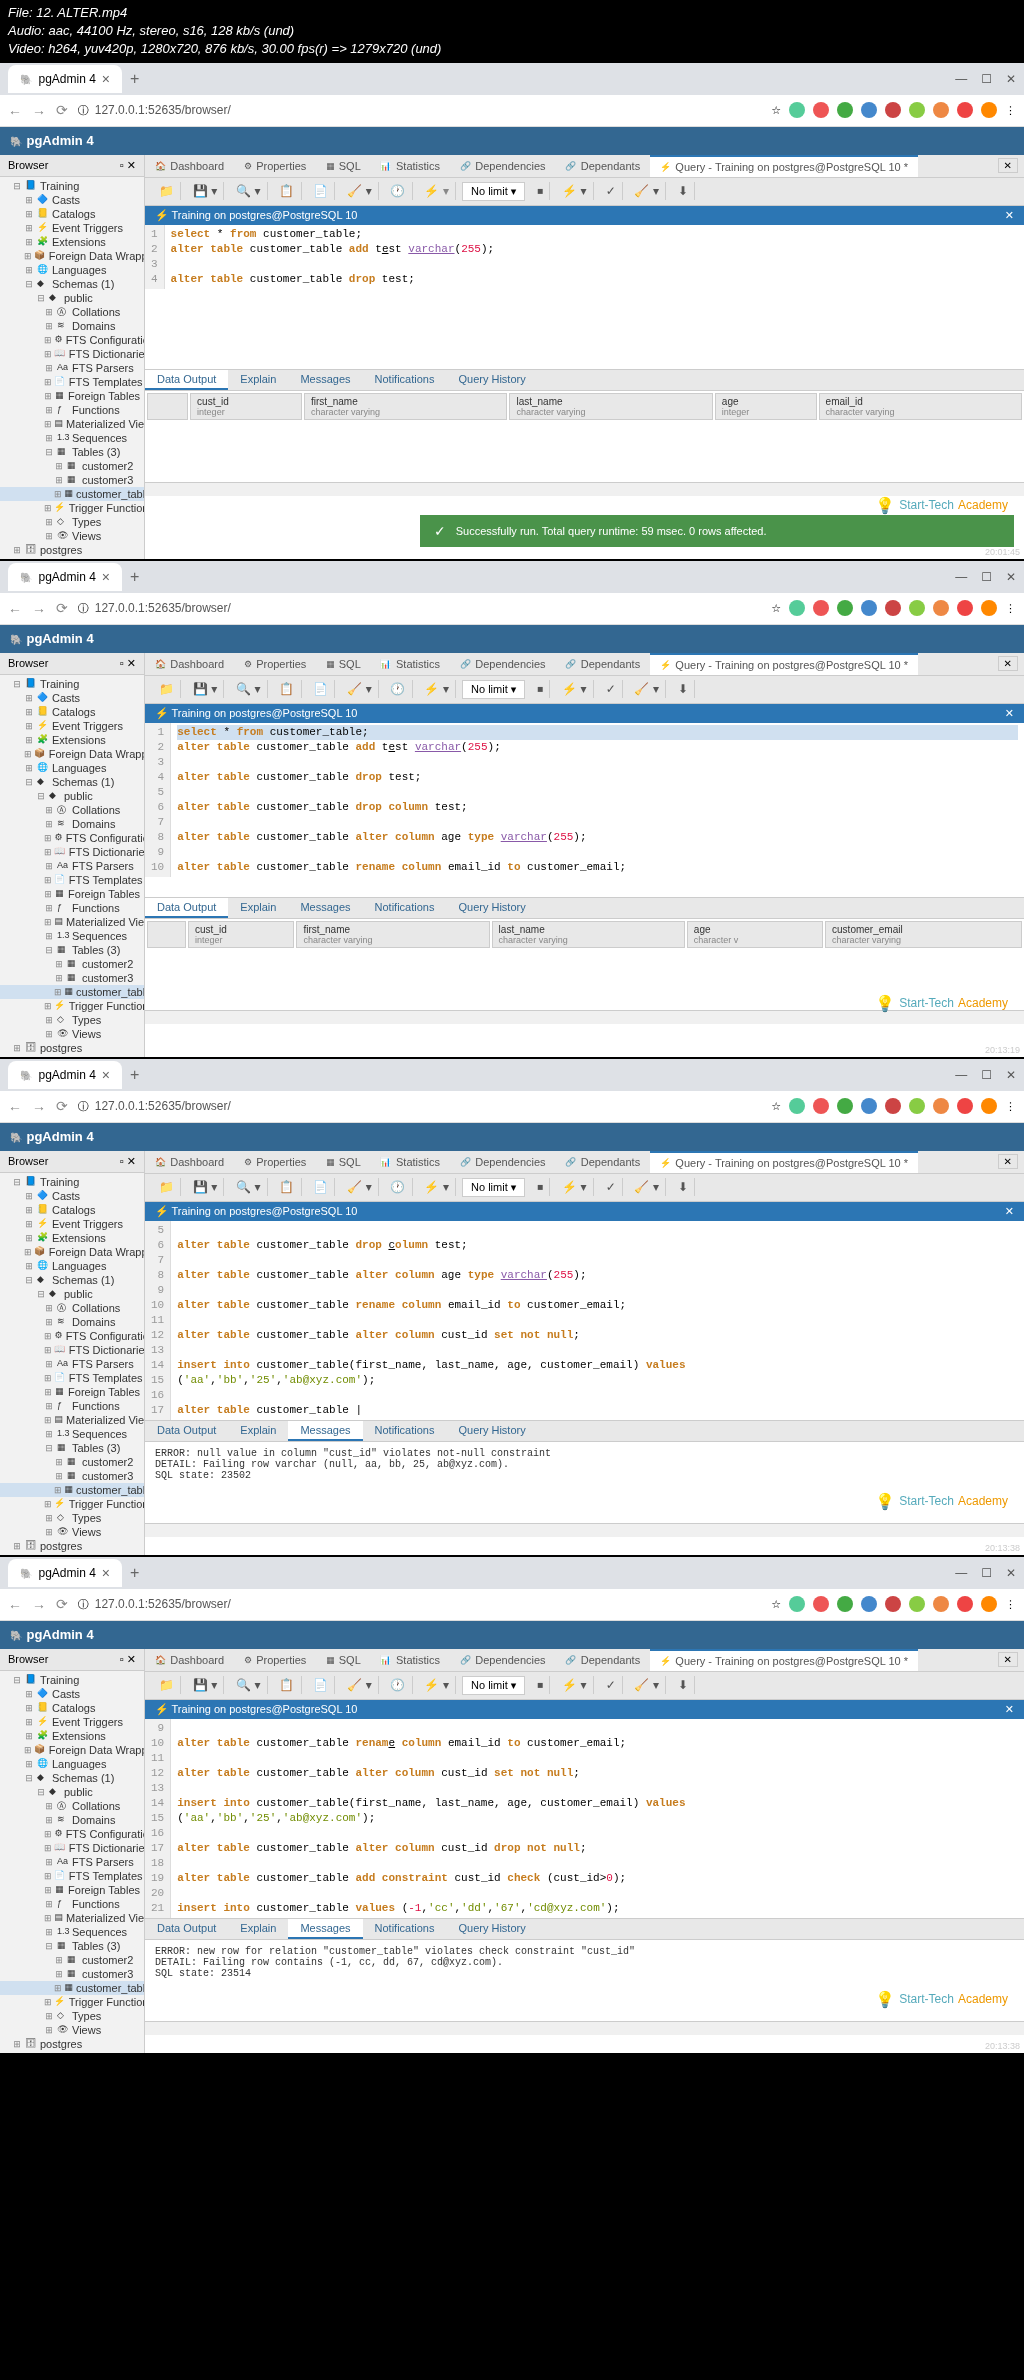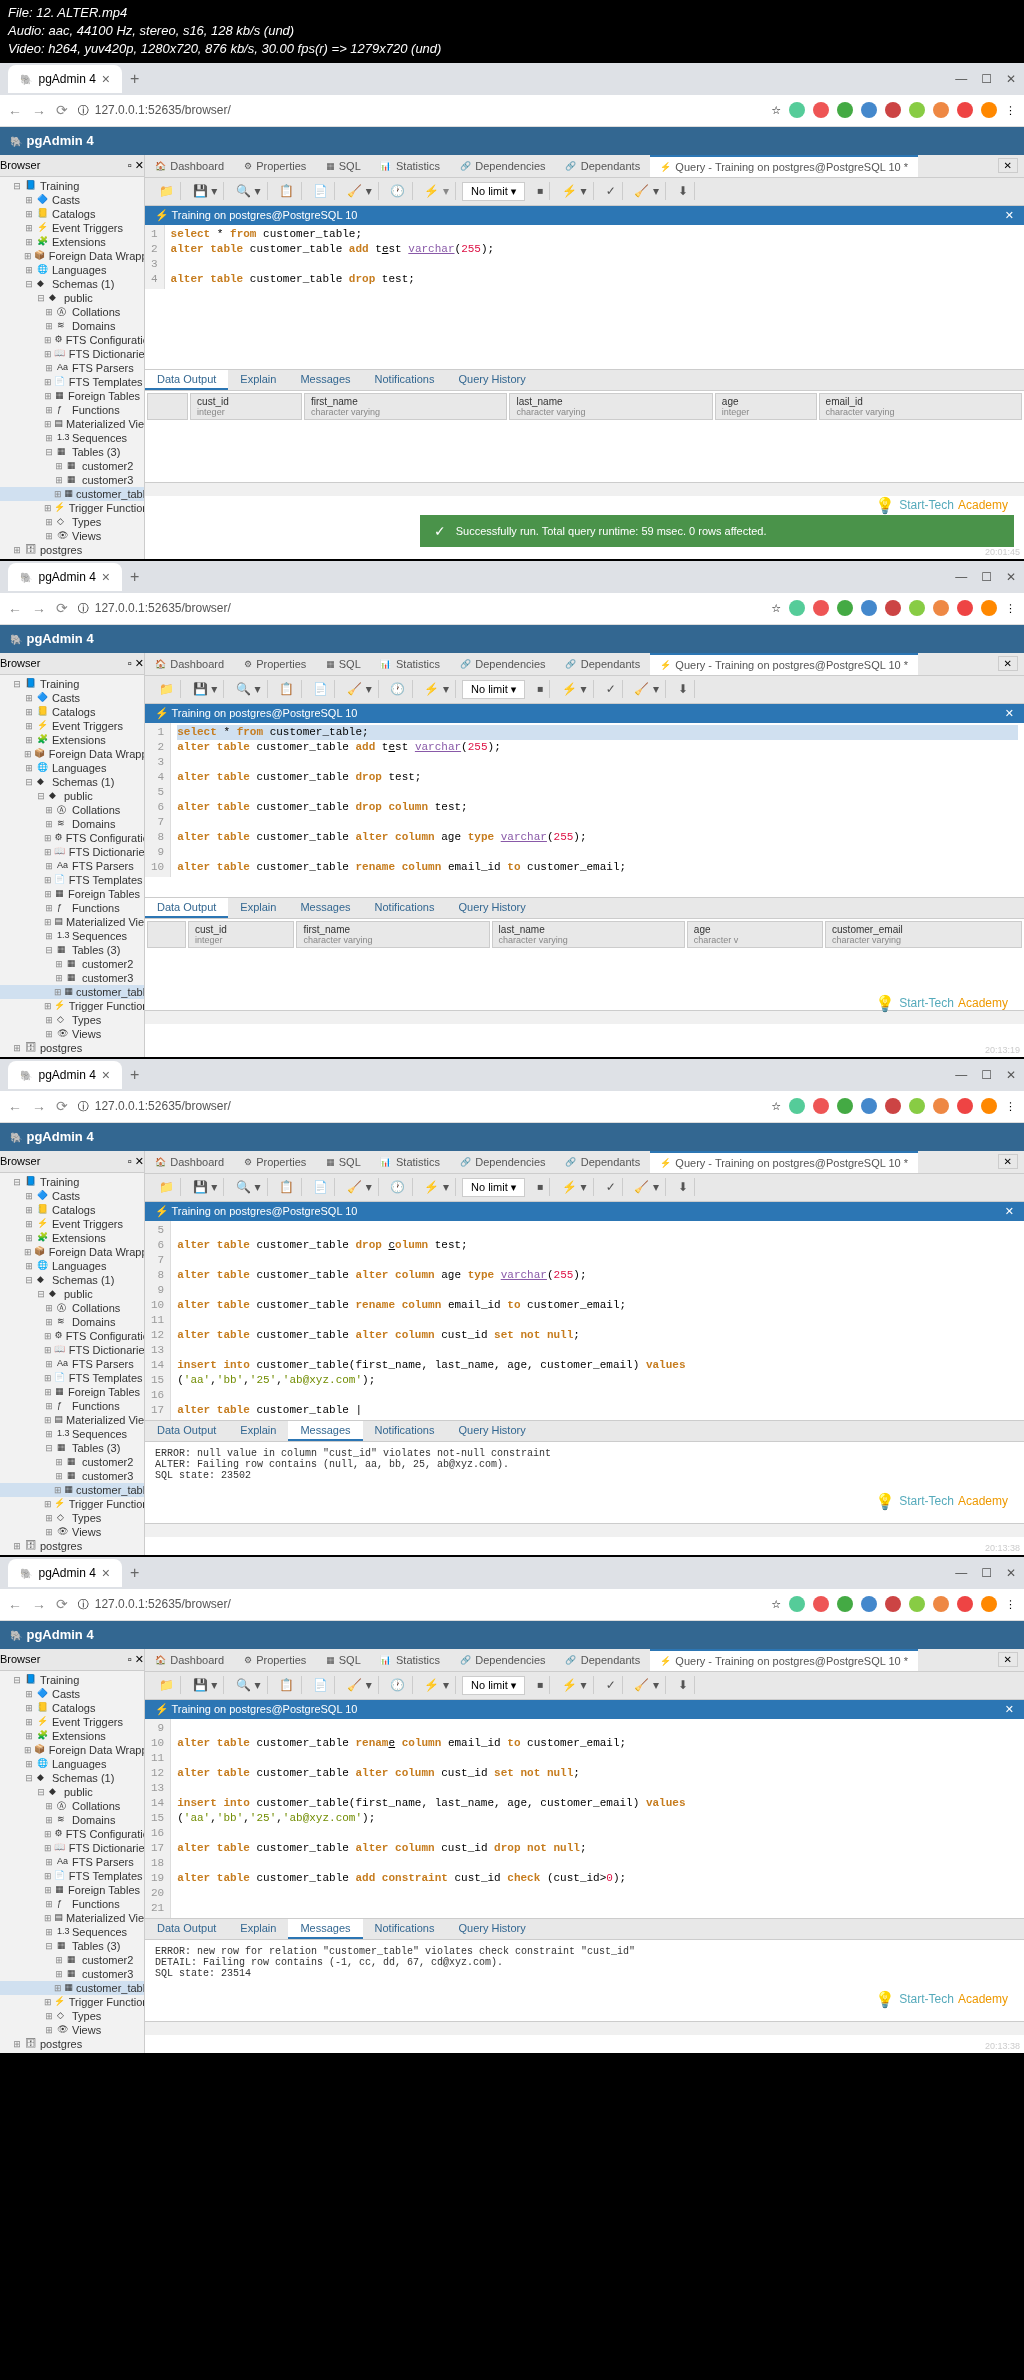--- a/index.html
+++ b/index.html
@@ -21,21 +21,21 @@
 .ext-icons { display: flex; gap: 8px; align-items: center; }
 .ext-icon { width: 16px; height: 16px; border-radius: 50%; }
 
 .pgadmin-menu { background: #336791; color: #fff; display: flex; align-items: center; height: 28px; padding: 0 10px; gap: 4px; }
 .pgadmin-logo { font-weight: bold; font-size: 13px; margin-right: 16px; }
 .menu-item { padding: 4px 8px; font-size: 12px; margin-top: 44px; }
 .caret { font-size: 8px; margin-left: 2px; }
 
 .main { display: flex; }
 .browser-panel { width: 145px; background: #f2f2f2; border-right: 1px solid #ccc; }
-.browser-header { background: #e8e8e8; padding: 4px 0; display: flex; justify-content: space-between; align-items: center; border-bottom: 1px solid #ccc; }
+.browser-header { background: #e8e8e8; padding: 4px 8px; display: flex; justify-content: space-between; align-items: center; border-bottom: 1px solid #ccc; }
 .tree { padding: 2px 0; font-size: 11px; color: #333; }
 .tree-item { padding: 1px 4px; display: flex; align-items: center; gap: 3px; white-space: nowrap; overflow: hidden; }
 .tree-icon { width: 12px; height: 12px; display: inline-block; }
 .tree-toggle { width: 10px; text-align: center; color: #888; font-size: 9px; }
 .selected { background: #d0e0f0; }
 .ind-1 { padding-left: 12px; } .ind-2 { padding-left: 24px; } .ind-3 { padding-left: 36px; }
 .ind-4 { padding-left: 44px; } .ind-5 { padding-left: 54px; }
 
 .content { flex: 1; background: #fff; display: flex; flex-direction: column; }
 .tabs-bar { background: #e8e8e8; display: flex; align-items: center; border-bottom: 1px solid #ccc; font-size: 11px; position: relative; }
@@ -922,21 +922,21 @@
       </div>
       <div class="results-tabs">
         <span class="rtab">Data Output</span>
         <span class="rtab">Explain</span>
         <span class="rtab active">Messages</span>
         <span class="rtab">Notifications</span>
         <span class="rtab">Query History</span>
       </div>
       <div class="msg-panel">
         <div>ERROR:  null value in column "cust_id" violates not-null constraint</div>
-        <div>ALTER:  Failing row contains (null, aa, bb, 25, ab@xyz.com).</div>
+        <div>DETAIL:  Failing row varchar (null, aa, bb, 25, ab@xyz.com).</div>
         <div>SQL state: 23502</div>
       </div>
       <div style="height:36px"></div>
       <div class="scroll-stub"></div>
     </div>
   </div>
   <div class="watermark">
       <span class="bulb">💡</span>
       <span style="color:#5ab">Start-Tech</span> 
       <span style="color:#e90">Academy</span>
@@ -1185,20 +1185,21 @@
           <div></div>
           <div><span class="kw">alter table</span> customer_table <span class="kw">alter column</span> cust_id <span class="kw">set not null</span>;</div>
           <div></div>
           <div><span class="kw">insert into</span> customer_table(first_name, last_name, age, customer_email) <span class="kw">values</span></div>
           <div>(<span class="str">'aa'</span>,<span class="str">'bb'</span>,<span class="str">'25'</span>,<span class="str">'ab@xyz.com'</span>);</div>
           <div></div>
           <div><span class="kw">alter table</span> customer_table <span class="kw">alter column</span> cust_id <span class="kw">drop not null</span>;</div>
           <div></div>
           <div><span class="kw">alter table</span> customer_table <span class="kw">add constraint</span> cust_id <span class="kw">check</span> (cust_id&gt;<span class="num">0</span>);</div>
           <div></div>
+          <div><span class="kw">insert into</span> customer_table <span class="kw">values</span> (<span class="num">-1</span>,<span class="str">'cc'</span>,<span class="str">'dd'</span>,<span class="str">'67'</span>,<span class="str">'cd@xyz.com'</span>);</div>
         </div>
       </div>
       <div class="results-tabs">
         <span class="rtab">Data Output</span>
         <span class="rtab">Explain</span>
         <span class="rtab active">Messages</span>
         <span class="rtab">Notifications</span>
         <span class="rtab">Query History</span>
       </div>
       <div class="msg-panel">

